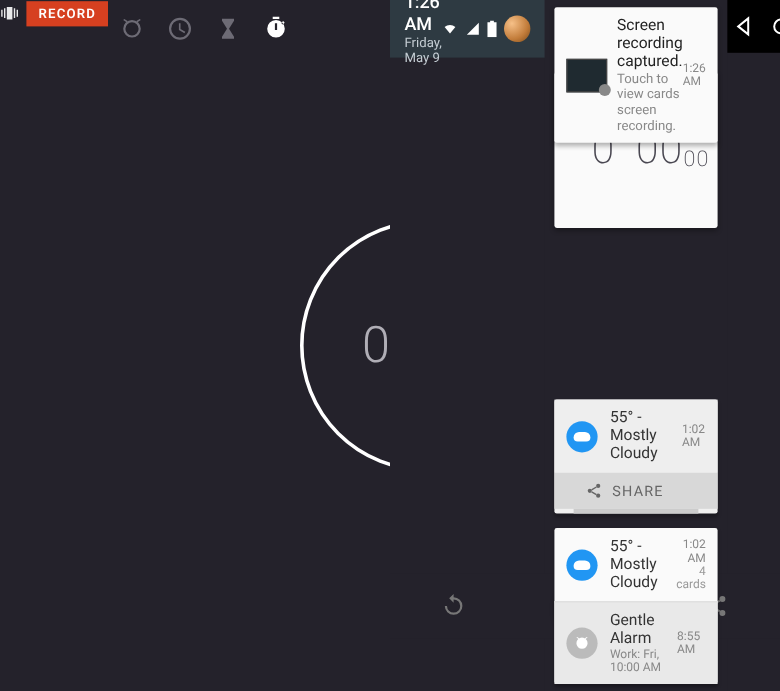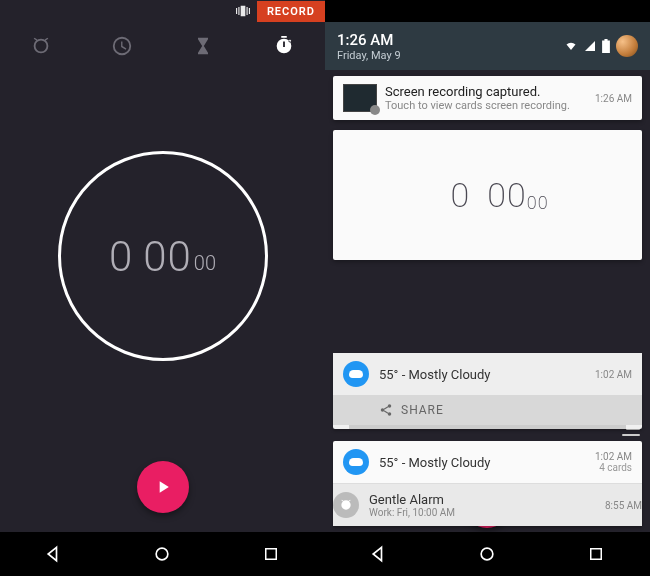--- a/index.html
+++ b/index.html
@@ -1,18 +1,18 @@
 <!DOCTYPE html>
 <html><head>
 <meta charset="utf-8">
 <style>
   * { box-sizing: border-box; margin: 0; padding: 0; }
   html, body { width: 650px; height: 576px; overflow: hidden; background: #fff; font-family: Roboto, Arial, sans-serif; }
   .container { display: flex; width: 650px; height: 576px; }
-  .phone { width: 325px; height: 576px; position: relative; background: #24222b; display: flex; flex-direction: column; }
+  .phone { width: 325px; height: 576px; position: relative; background: #24222b; display: flex; flex-direction: row; }
   .phone.right { background: #24222b; }
   
   .topbar { height: 22px; display: flex; justify-content: flex-end; align-items: center; padding-right: 0; }
   .vibrate-icon { margin-right: 6px; color: #fff; display:flex; align-items:center; }
   .record-btn { background: #d64020; color: #fff; font-size: 11px; font-weight: 600; letter-spacing: 1px; padding: 4px 10px; }
   .tabs { height: 48px; display: flex; justify-content: space-around; align-items: center; }
   .tabs .tab { width: 40px; height: 40px; display:flex; align-items:center; justify-content:center; color:#6d6b75; }
   .tabs .tab.active { color: #fff; }
   .stopwatch-area { flex: 1; display: flex; align-items: center; justify-content: center; }
   .circle { width: 210px; height: 210px; border: 3px solid #fff; border-radius: 50%; display: flex; align-items: center; justify-content: center; color:#b0aeb6; }
@@ -39,29 +39,29 @@
   .notif-recording .texts .t1 { font-size:13px; color:#222;}
   .notif-recording .texts .t2 { font-size:11px; color:#888;}
   .notif-recording .ts { font-size:10px; color:#888; margin-left:auto;}
   .weather-stack { position:relative; z-index:2; margin-top: 90px;}
   .weather-card { background:#f0f0f0; border-radius:2px; box-shadow:0 2px 3px rgba(0,0,0,.25);}
   .weather-main { display:flex; align-items:center; padding:8px 10px; background:#eee;}
   .wicon { width:26px; height:26px; border-radius:50%; background:#2196f3; display:flex; align-items:center; justify-content:center; margin-right:10px; flex-shrink:0;}
   .wicon::after { content:''; width:14px; height:8px; background:#fff; border-radius: 8px 8px 6px 6px;}
   .weather-main .title { font-size:13px; color:#333;}
   .weather-main .ts { font-size:10px; color:#888; margin-left:auto;}
-  .share-row { display:flex; align-items:center; padding: 8px 10px 8px 46px; background:#d8d8d8; color:#666; font-size:12px; letter-spacing:1px; gap: 8px;}
+  .share-row { display:flex; align-items:center; padding: 8px 10px 8px 26px; background:#d8d8d8; color:#666; font-size:12px; letter-spacing:1px; gap: 8px;}
   .share-row .shicon { width:14px;height:14px; display:flex; align-items:center; justify-content:center;}
   .bar-under { height:4px; background:#ccc; margin:0 16px 6px 16px;}
   .notif2 { background:#fafafa; border-radius:2px; box-shadow:0 2px 3px rgba(0,0,0,.3); margin-top: 12px;}
   .row2 { display:flex; align-items:center; padding:8px 10px;}
   .row2 .title { font-size:13px; color:#333;}
   .row2 .ts { font-size:10px; color:#888; margin-left:auto; text-align:right;}
   .row2 .sub { font-size:10px; color:#999;}
-  .alarm-row { background:#e9e9e9; border-top:1px solid #ddd; display:flex; align-items:center; padding:8px 0;}
+  .alarm-row { background:#e9e9e9; border-top:1px solid #ddd; display:flex; align-items:center; padding:8px 10px;}
   .alarm-row .aicon { width:26px;height:26px;border-radius:50%; background:#bbb; display:flex;align-items:center;justify-content:center; margin-right:10px; flex-shrink:0; color:#fff;}
   .alarm-row .atexts .at1 { font-size:13px; color:#333;}
   .alarm-row .atexts .at2 { font-size:10px; color:#888;}
   .alarm-row .ats { font-size:10px; color:#888; margin-left:auto;}
   .lines3 { position:absolute; right:10px; bottom:96px; width:18px; height:14px; display:flex; flex-direction:column; justify-content:space-between;}
   .lines3 span { height:2px; background:#ccc; border-radius:1px;}
   .lines3 span:nth-child(1){ width:60%; margin-left:auto;}
   .lines3 span:nth-child(2){ width:80%; margin-left:auto;}
   .lines3 span:nth-child(3){ width:100%;}
   .right-fabrow { position:absolute; left:0; right:0; bottom:44px; height:54px; display:flex; align-items:center; justify-content:space-around; background:#24222b;}

